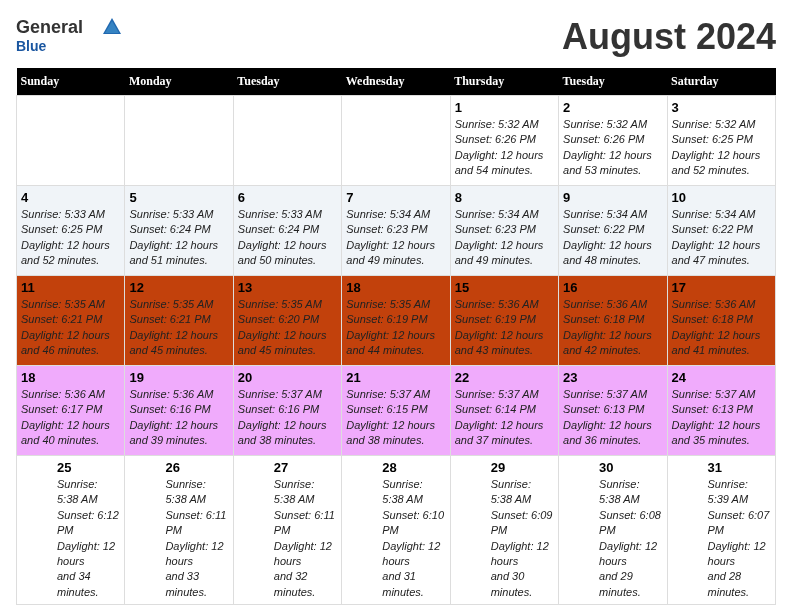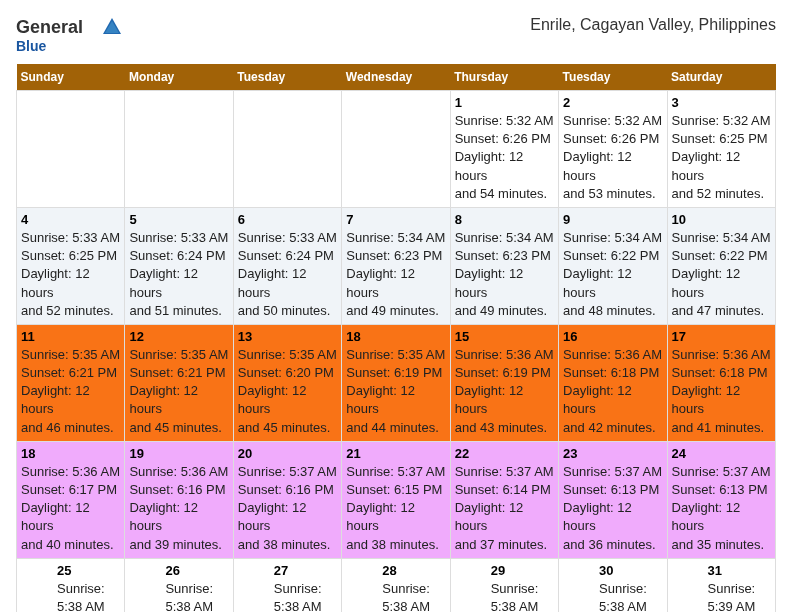--- a/index.html
+++ b/index.html
@@ -48,22 +48,23 @@
       font-size: 16px;
       color: #333;
     }
     table {
       width: 100%;
       border-collapse: collapse;
       table-layout: fixed;
       font-size: 11px;
     }
     thead tr {
-      background-color: #a16207;
+      background-color: #000000;
       color: white;
+      font-family: Liberation Serif, serif;
     }
     thead th {
       padding: 6px 4px;
       text-align: left;
       font-weight: bold;
       font-size: 12px;
     }
     tbody tr {
       vertical-align: top;
     }
@@ -80,50 +81,51 @@
       min-height: 80px;
       height: 90px;
     }
     .day-number {
       font-weight: bold;
       font-size: 13px;
       display: block;
       margin-bottom: 2px;
     }
     .cell-content {
-      font-size: 13px;
+      font-size: 11px;
       line-height: 1.4;
       color: #222;
+      font-style: italic;
     }
     .empty-cell {
       min-height: 90px;
     }
     
     .week-row-1 td { background-color: #fff; }
     .week-row-2 td { background-color: #f0f4f8; }
-    .week-row-3 td { background-color: #f97316; }
+    .week-row-3 td { background-color: #c2410c; }
     .week-row-4 td { background-color: #f0abfc; margin-left: 16px; }
     .week-row-5 td { background-color: #fff; padding-left: 40px; }
   </style>
 </head>
 <body>
 
 <div class="header-area">
   <div class="logo">
     <div class="logo-row">
       <span class="logo-general">General</span>
       <svg width="22" height="22" viewBox="0 0 22 22">
         <polygon points="11,2 20,18 2,18" fill="#2068b0"></polygon>
         <polygon points="11,5 18,17 4,17" fill="#4a9ed4" opacity="0.5"></polygon>
       </svg>
     </div>
     <span class="logo-blue">Blue</span>
   </div>
   <div class="title-area">
-    <div class="subtitle">Enrile, Cagayan Valley, Philippines</div>
+    <div class="main-title">August 2024</div>
   </div>
 </div>
 
 <table>
   <thead>
     <tr>
     <th>Sunday</th>
         <th>Monday</th>
         <th>Tuesday</th>
         <th>Wednesday</th>

